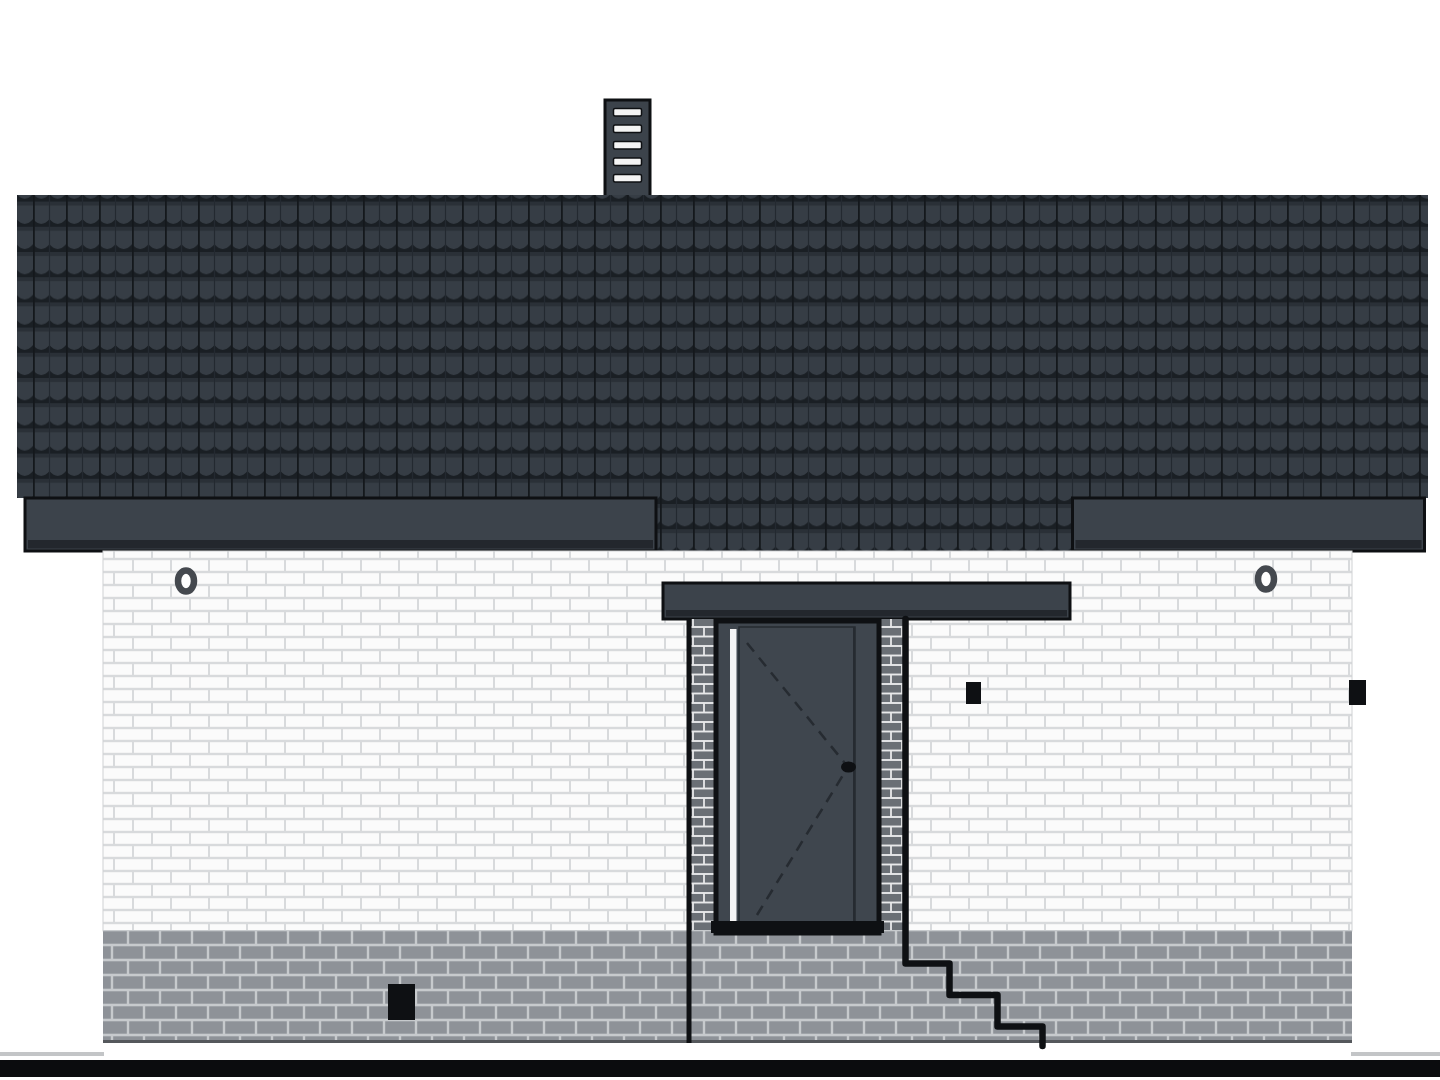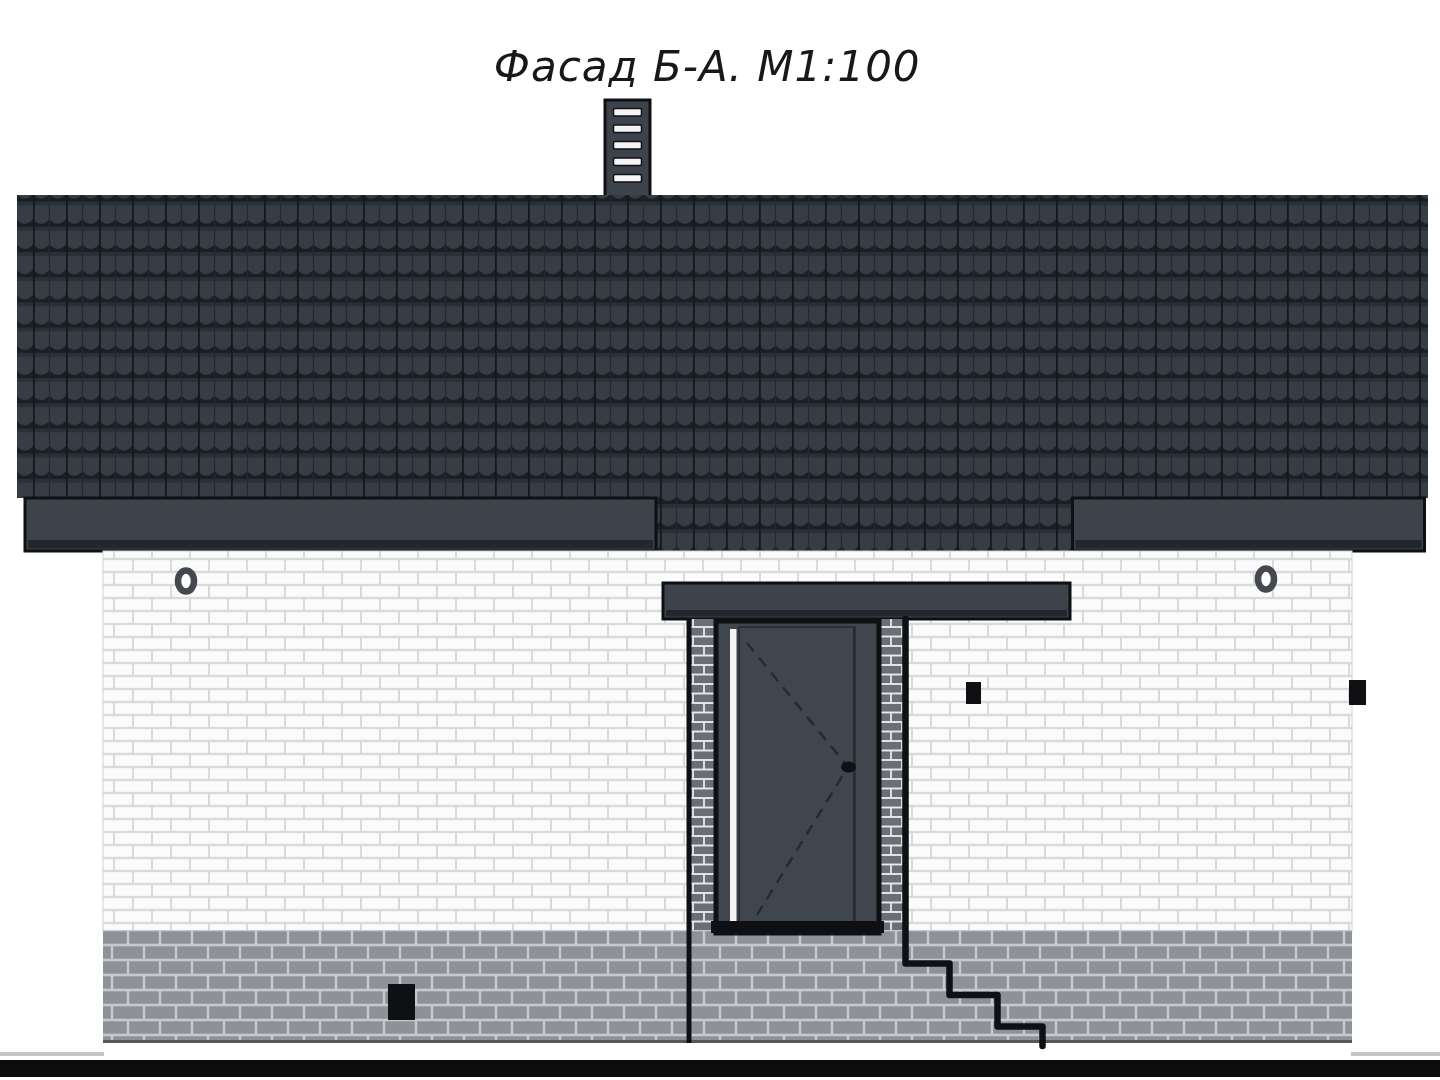--- a/index.html
+++ b/index.html
@@ -46,21 +46,20 @@
   .ground-band{fill:var(--ground)}
   .ground-line{fill:var(--ground_line)}
   .plinth-base{fill:var(--plinth_base)}
   .wall-rect{stroke:#d0d2d4;stroke-width:1}
 </style>
 </head>
 <body>
 
 <div class="scene">
 
-  <div class="title">Фасад Б-А. М1:100</div>
 
   <svg width="1440" height="1080" viewBox="0 0 1440 1080">
     <defs>
       <pattern id="roofTile" width="33" height="25.2" patternUnits="userSpaceOnUse">
         <rect width="33" height="25.2" class="roof-base"></rect>
         <rect width="33" height="4" class="roof-rowshadow"></rect>
         <path d="M0,17.5 Q8.25,27 16.5,17.5 Q24.75,27 33,17.5 L33,25.2 L0,25.2 Z" class="roof-scallop"></path>
         <rect x="0" width="1.8" height="25.2" class="roof-rib"></rect>
         <rect x="15.9" width="1.2" height="25.2" class="roof-rib2"></rect>
       </pattern>

